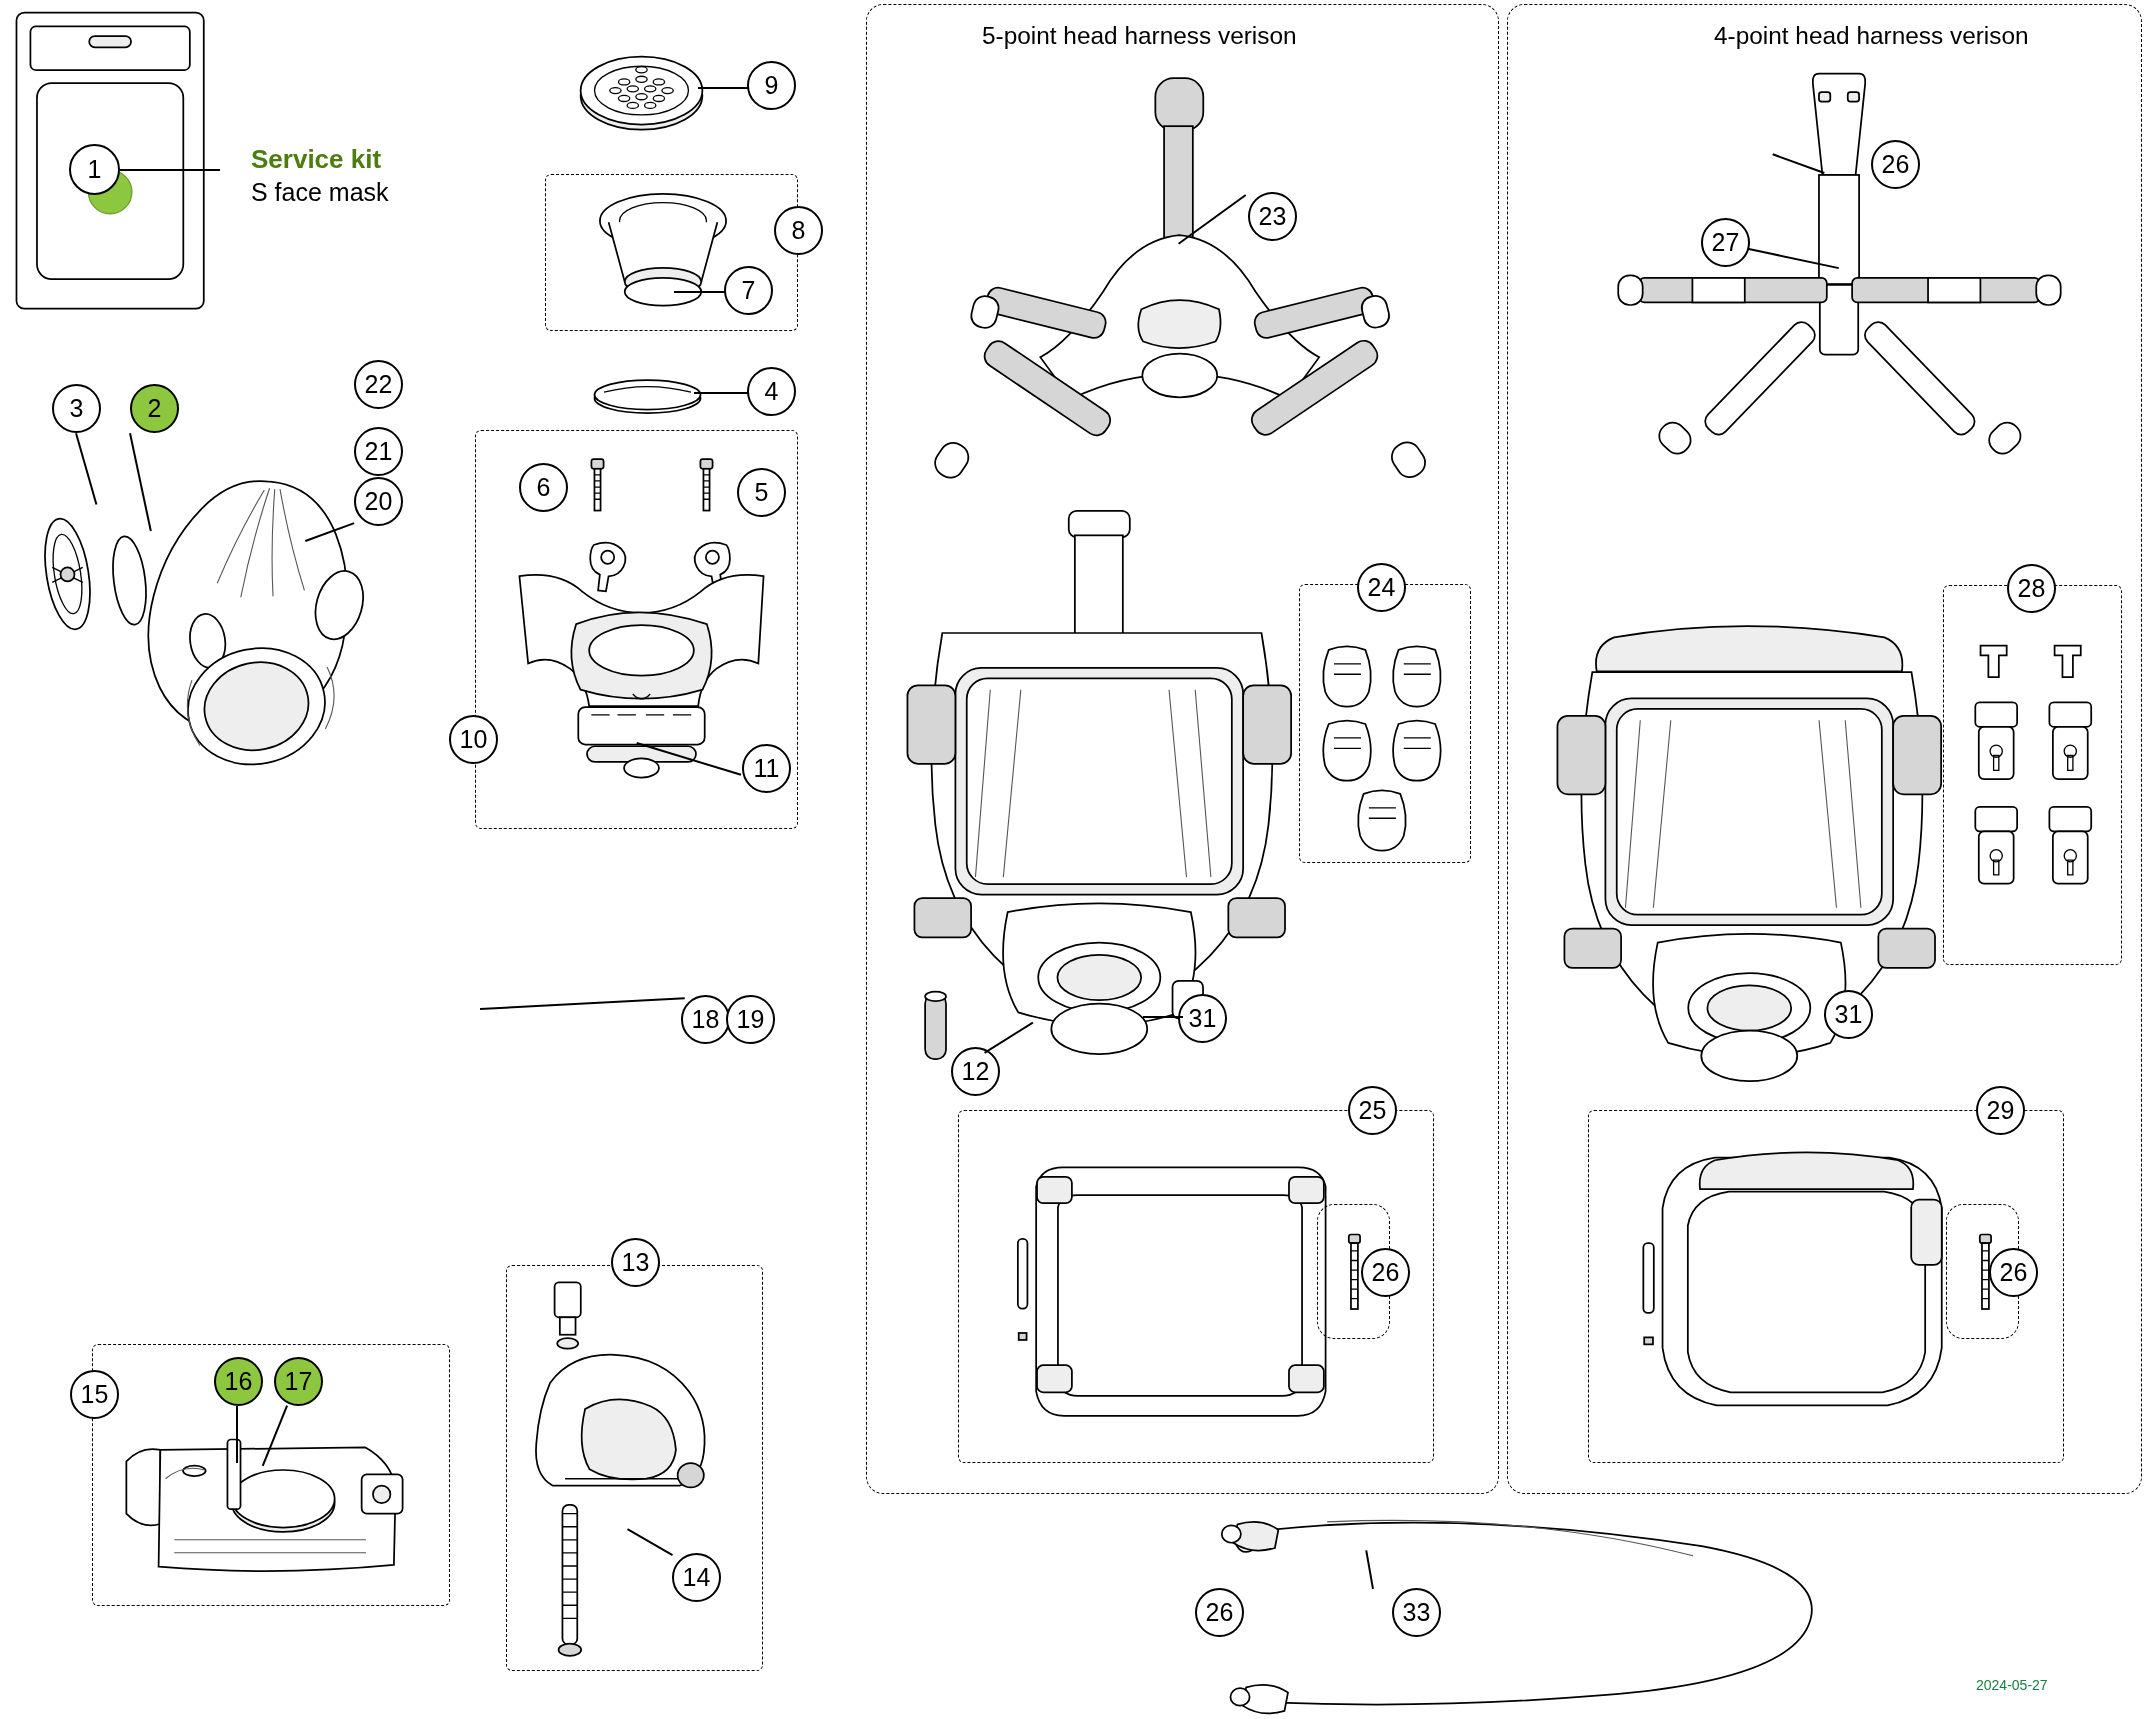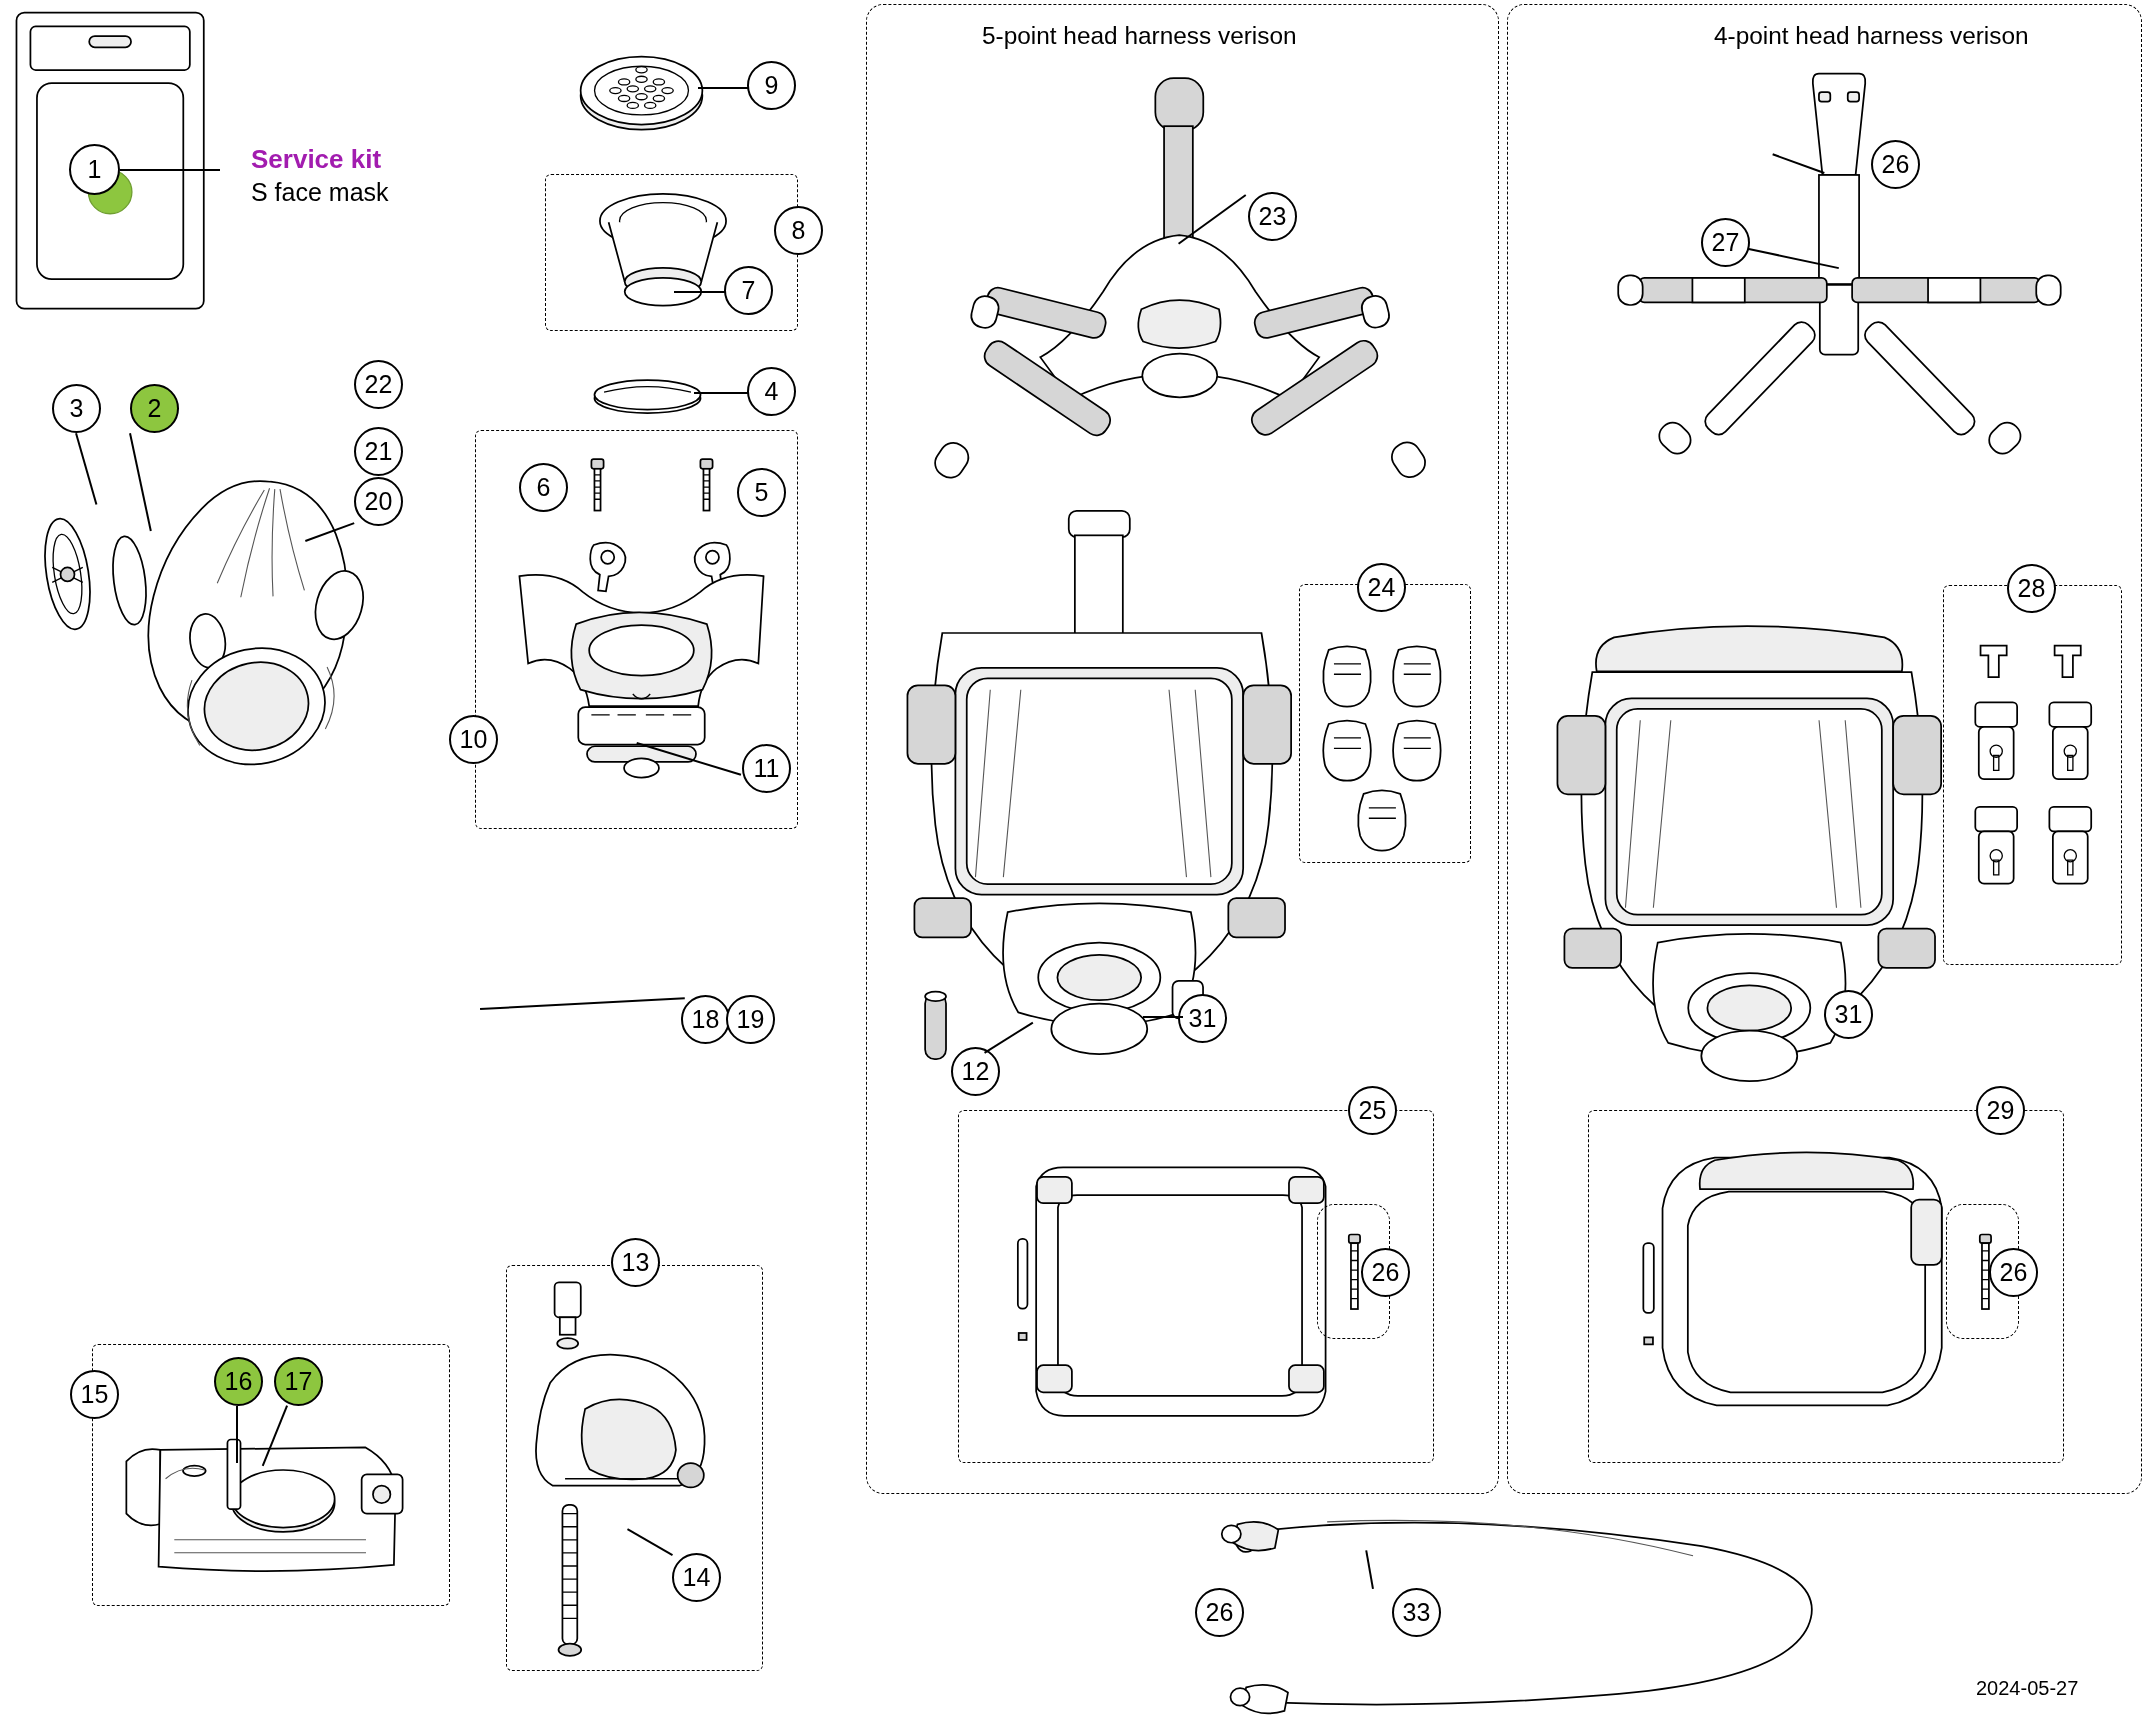--- a/index.html
+++ b/index.html
@@ -62,33 +62,33 @@
   .title {
     position: absolute;
     font-size: 24.4px;
     color: #000;
     white-space: nowrap;
   }
   .kit-title {
     position: absolute;
     font-size: 26px;
     font-weight: bold;
-    color: #a21caf;
+    color: #4d7c0f;
     white-space: nowrap;
   }
   .kit-sub {
     position: absolute;
     font-size: 25px;
     color: #000;
     white-space: nowrap;
   }
   .datestamp {
     position: absolute;
-    font-size: 20px;
-    color: #000000;
+    font-size: 14px;
+    color: #15803d;
     white-space: nowrap;
   }
 
   
   svg { display: block; overflow: visible; }
   .ln   { fill: none; stroke: #000; stroke-width: 4; }
   .ln2  { fill: none; stroke: #000; stroke-width: 3; }
   .lnt  { fill: none; stroke: #555; stroke-width: 2.5; }
   .fillw{ fill: #ffffff; stroke: #000; stroke-width: 4; }
   .fillg{ fill: #d6d6d6; stroke: #000; stroke-width: 4; }

